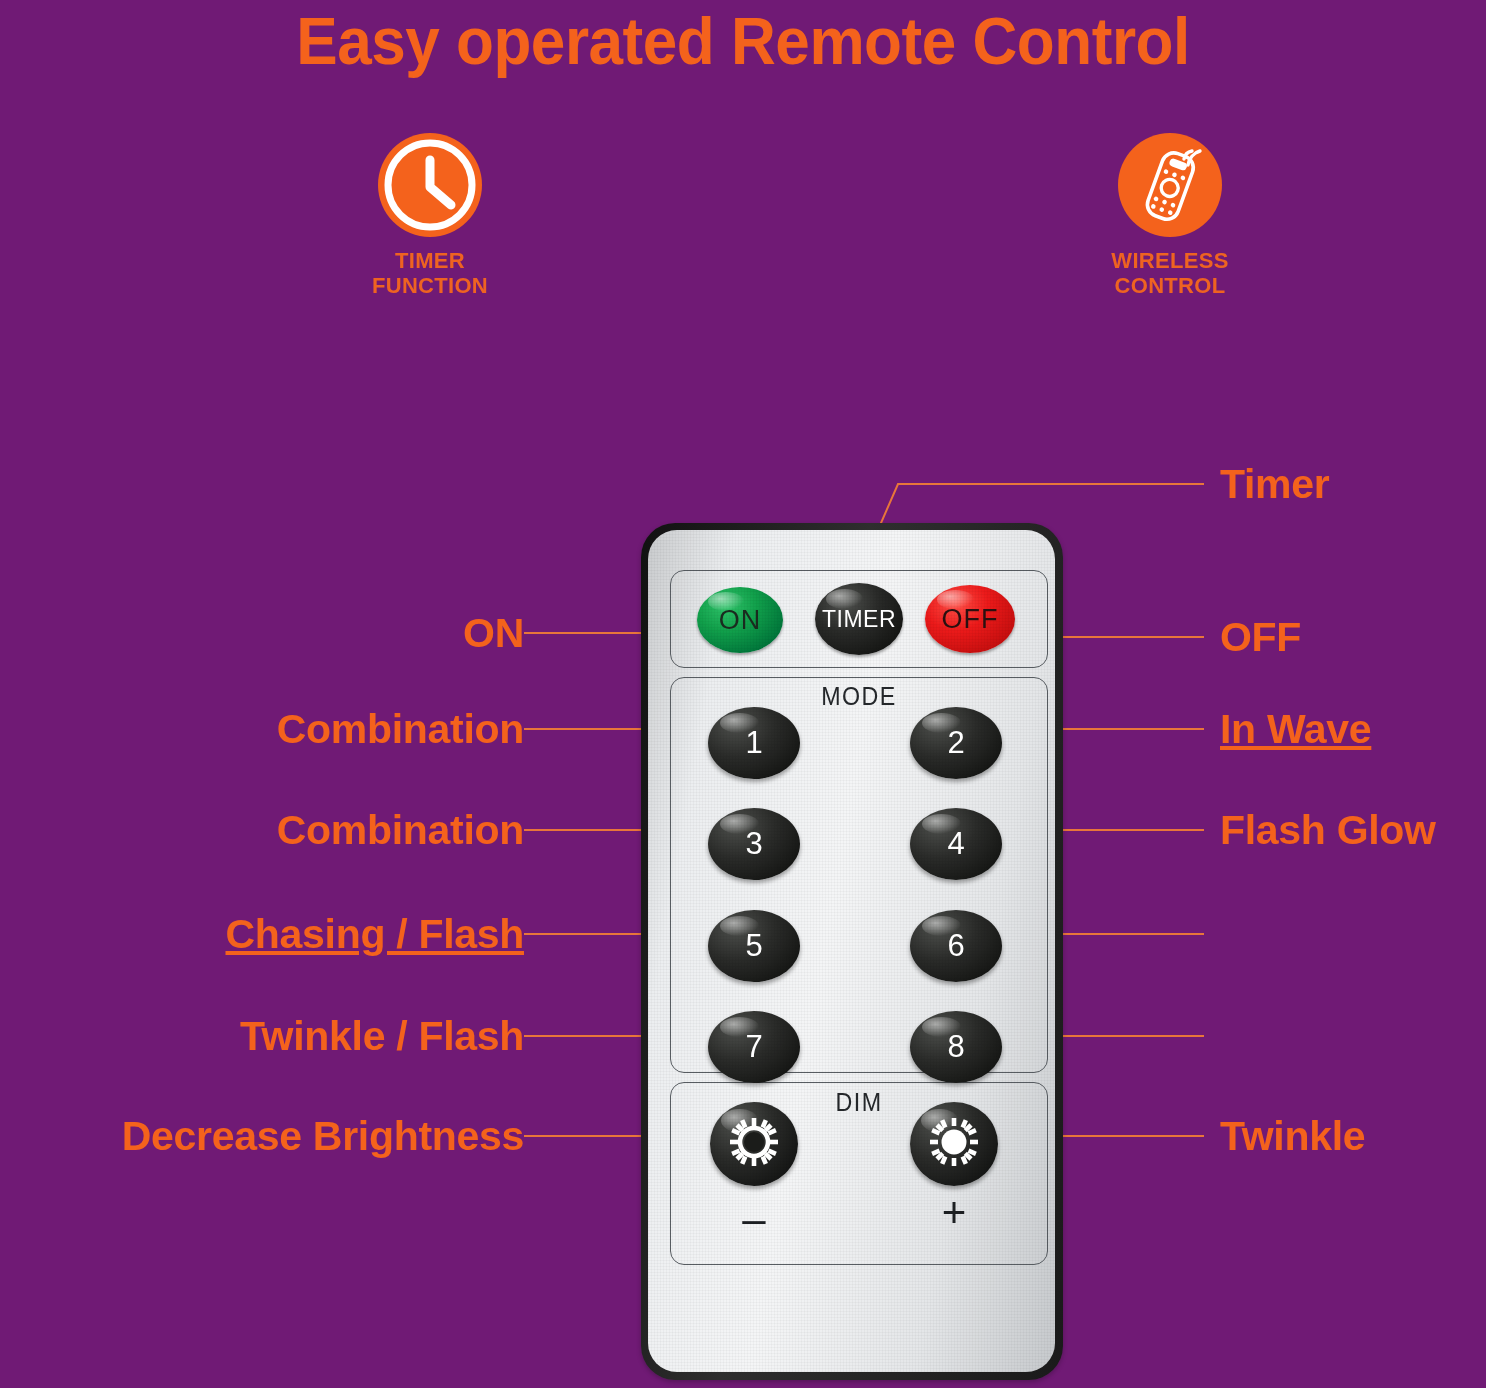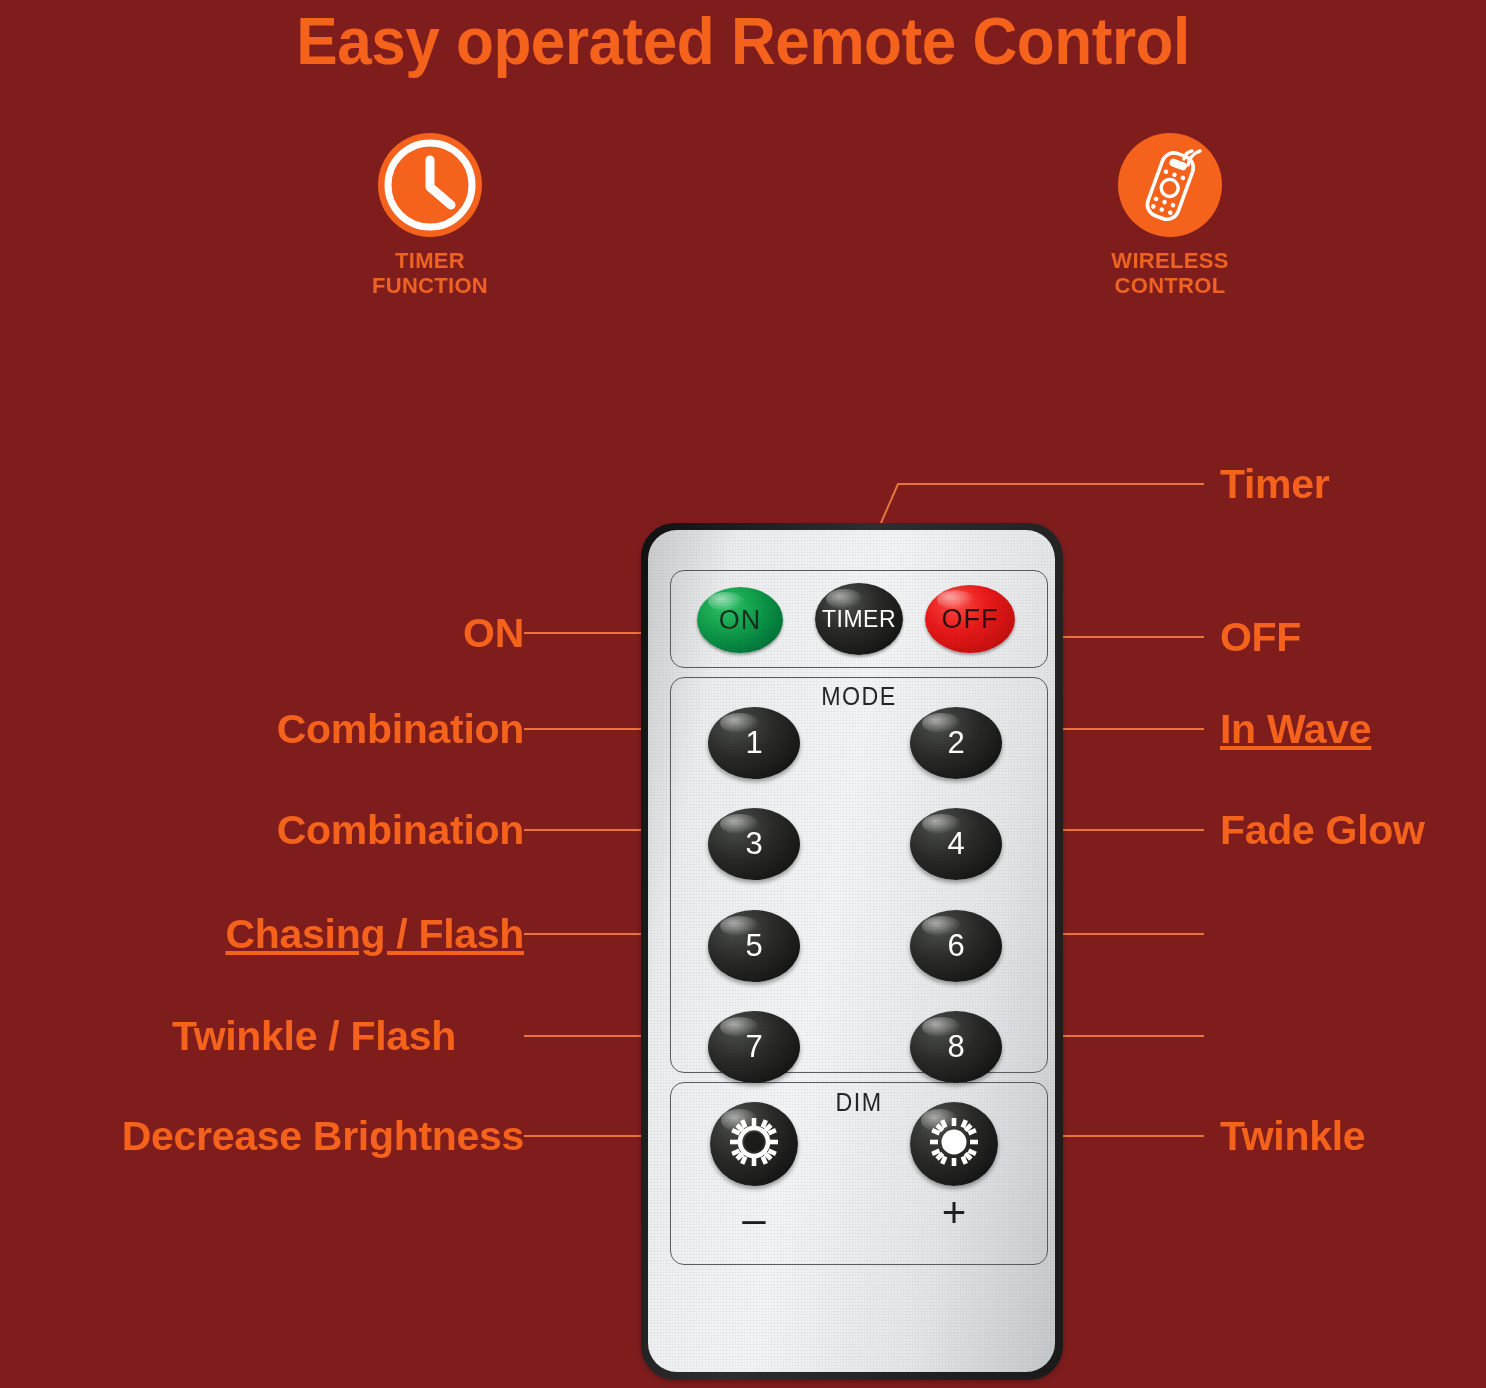--- a/index.html
+++ b/index.html
@@ -7,21 +7,21 @@
     width: 1486px;
     height: 1388px;
     background: #ffffff;
     font-family: "Liberation Sans", sans-serif;
     overflow: hidden;
   }
   #page {
     position: relative;
     width: 1486px;
     height: 1388px;
-    background: #7f1d1d;
+    background: #701a75;
   }
 
   
   .headline {
     position: absolute;
     top: 2px;
     left: 0;
     width: 1486px;
     text-align: center;
     color: #F4621C;
@@ -383,22 +383,22 @@
       <div class="pm-label" style="left:62px; top:668px; width:88px; text-align:center;">–</div>
       <div class="pm-label" style="left:262px; top:662px; width:88px; text-align:center;">+</div>
 
     </div>
   </div>
 
   <div class="callout left-side" style="left:124px; top:611px; width:400px;">ON</div>
   <div class="callout left-side" style="left:124px; top:707px; width:400px;">Combination</div>
   <div class="callout left-side" style="left:124px; top:808px; width:400px;">Combination</div>
   <div class="callout left-side" style="left:104px; top:912px; width:420px;text-decoration:underline;">Chasing / Flash</div>
-  <div class="callout left-side" style="left:104px; top:1014px; width:420px;text-align:center;">Twinkle / Flash</div>
+  <div class="callout left-side" style="left:104px; top:1014px; width:420px;">Twinkle / Flash</div>
   <div class="callout left-side" style="left:14px; top:1114px; width:510px;">Decrease Brightness</div>
 
   <div class="callout right-side" style="left:1220px; top:462px;">Timer</div>
   <div class="callout right-side" style="left:1220px; top:615px;">OFF</div>
   <div class="callout right-side" style="left:1220px; top:707px;text-decoration:underline;">In Wave</div>
-  <div class="callout right-side" style="left:1220px; top:808px;">Fade Glow</div>
+  <div class="callout right-side" style="left:1220px; top:808px;">Flash Glow</div>
   <div class="callout right-side" style="left:1220px; top:1114px;">Twinkle</div>
 
 </div>
 
 </body></html>

